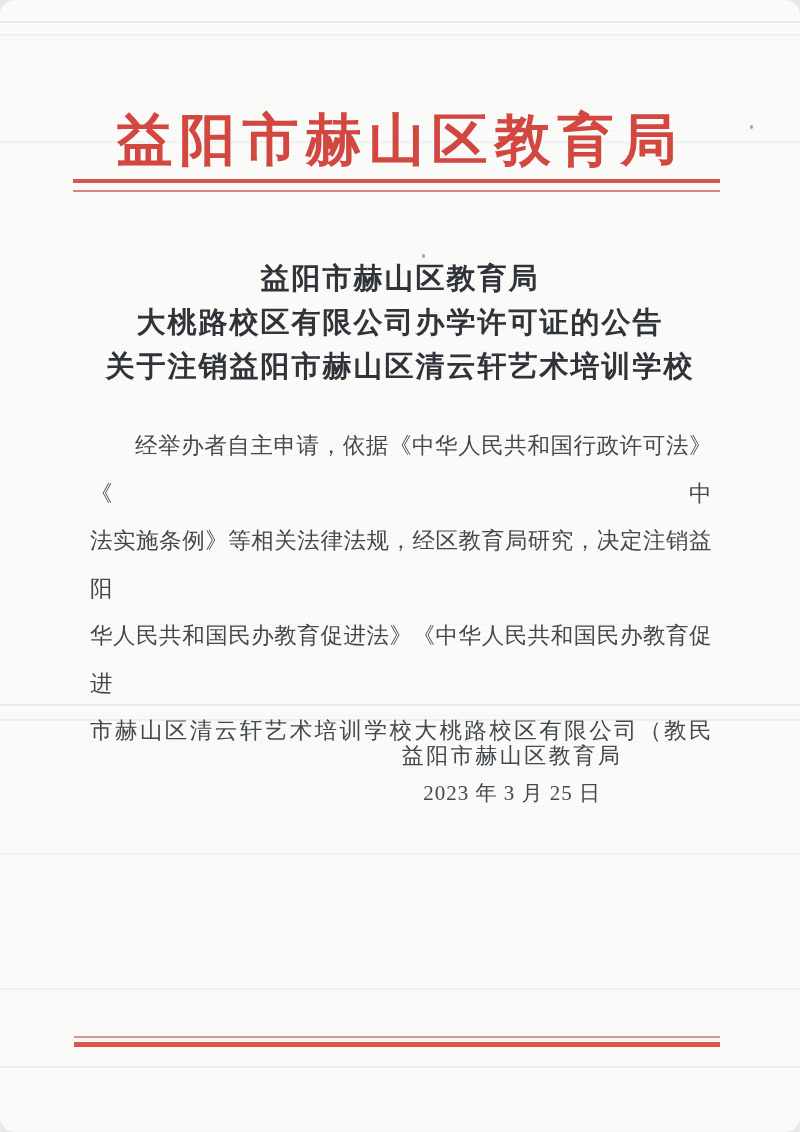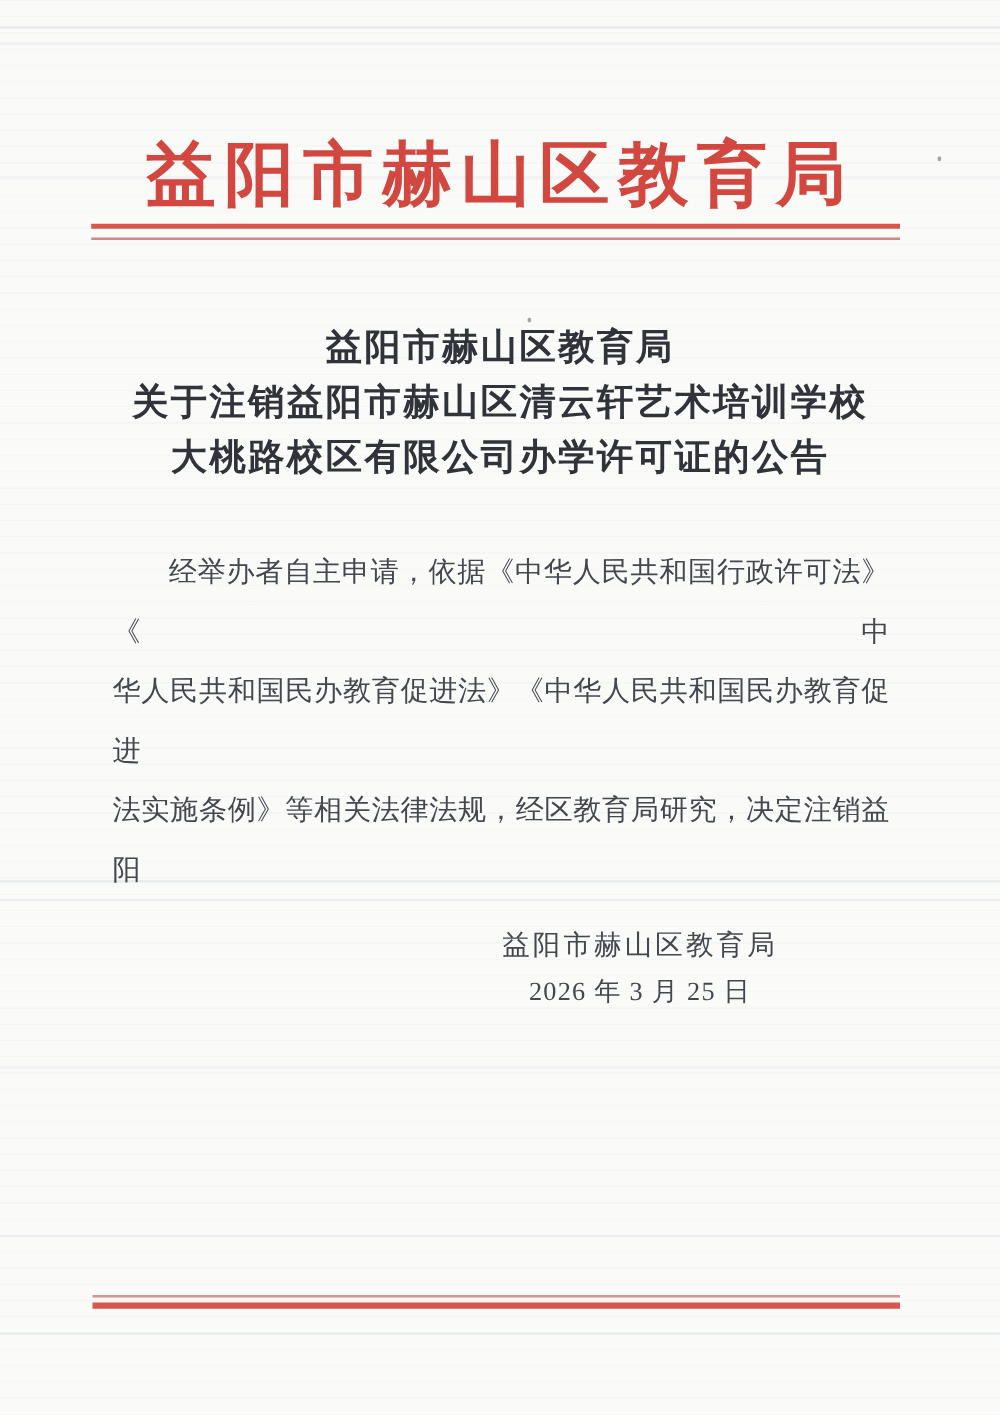--- a/index.html
+++ b/index.html
@@ -8,20 +8,21 @@
     background: #e9e9e7;
   }
   .page {
     position: relative;
     width: 800px;
     height: 1132px;
     margin: 0 auto;
     background: #fafaf8;
     overflow: hidden;
     font-family: "Liberation Serif", "DejaVu Serif", serif;
+    border-radius: 15px;
   }
   
   .scan-texture {
     position: absolute;
     inset: 0;
     background: repeating-linear-gradient(
       to bottom,
       rgba(198, 208, 222, 0.10) 0px, rgba(198, 208, 222, 0.10) 1px,
       transparent 1px, transparent 13px
     );
@@ -63,21 +64,21 @@
     right: 0;
     text-align: center;
     font-size: 29px;
     line-height: 44px;
     font-weight: 700;
     color: #30343a;
     letter-spacing: 2px;
   }
   .doc-body {
     position: absolute;
-    top: 434px;
+    top: 422px;
     left: 90px;
     width: 622px;
     font-size: 22.5px;
     line-height: 47.5px;
     color: #43484f;
     letter-spacing: 0.5px;
   }
   .doc-body .line.just {
     text-align: justify;
     text-align-last: justify;
@@ -140,33 +141,34 @@
 
   <div class="letterhead">益阳市赫山区教育局</div>
 
   <div class="rule-top">
     <div class="thick"></div>
     <div class="thin"></div>
   </div>
 
   <div class="doc-title">
     <div>益阳市赫山区教育局</div>
+    <div>大桃路校区有限公司办学许可证的公告</div>
     <div>关于注销益阳市赫山区清云轩艺术培训学校</div>
-    <div>大桃路校区有限公司办学许可证的公告</div>
   </div>
 
   <div class="doc-body">
     <div class="line just indent">经举办者自主申请，依据《中华人民共和国行政许可法》《中</div>
+    <div class="line just">法实施条例》等相关法律法规，经区教育局研究，决定注销益阳</div>
     <div class="line just">华人民共和国民办教育促进法》《中华人民共和国民办教育促进</div>
-    <div class="line just">法实施条例》等相关法律法规，经区教育局研究，决定注销益阳</div>
+    <div class="line just">市赫山区清云轩艺术培训学校大桃路校区有限公司（教民</div>
   </div>
 
   <div class="sign-block">
     <div class="sign-agency">益阳市赫山区教育局</div>
-    <div class="sign-date">2026 年 3 月 25 日</div>
+    <div class="sign-date">2023 年 3 月 25 日</div>
   </div>
 
   <div class="rule-bottom">
     <div class="thin"></div>
     <div class="thick"></div>
   </div>
 
 </div>
 
 </body></html>

